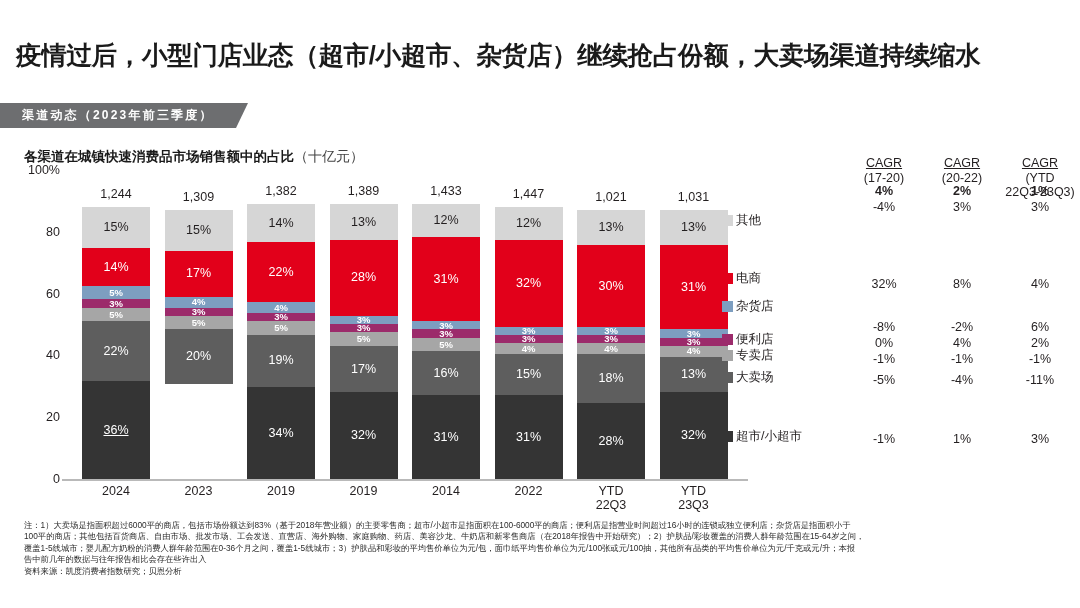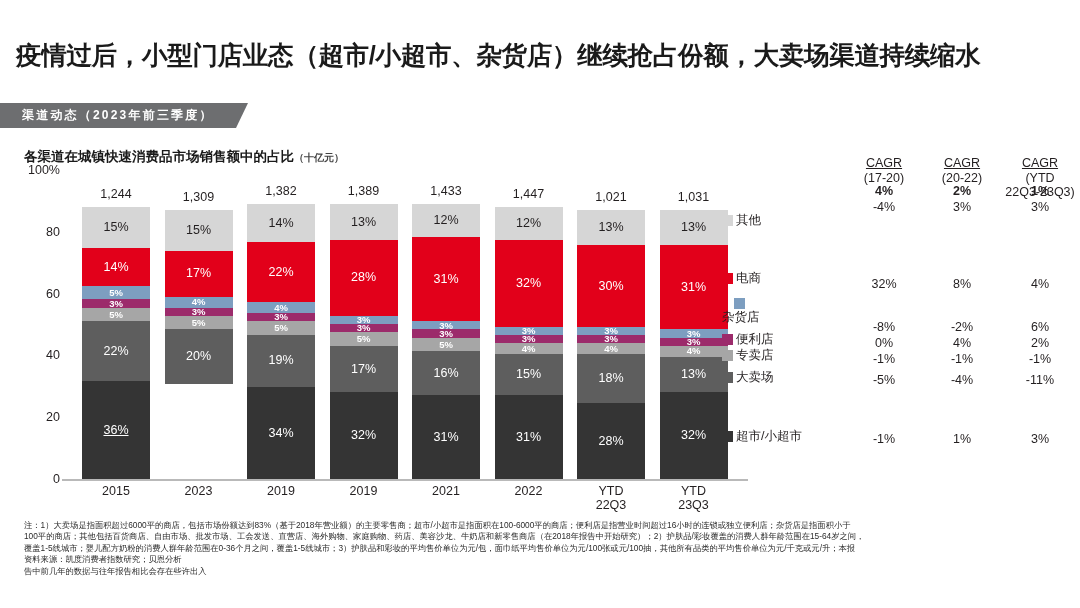--- a/index.html
+++ b/index.html
@@ -48,22 +48,22 @@
   }
   
   #chart-subtitle {
     position: absolute;
     left: 24px; top: 148px;
     font-size: 13.5px;
     font-weight: bold;
     color: #1a1a1a;
   }
   #chart-subtitle .unit {
-    font-weight: bold;
-    font-size: 10px;
+    font-weight: normal;
+    font-size: 14px;
     color: #444;
   }
   
   #plot {
     position: absolute;
     left: 0px; top: 170px;
     width: 760px; height: 320px;
   }
   .y-axis-label {
     position: absolute;
@@ -217,21 +217,21 @@
         <div class="seg small" style="top: 115.88px; height: 13.6px; background: rgb(125, 158, 192);">
           <span style="color: rgb(255, 255, 255);">5%</span>
         </div>
         <div class="seg" style="top: 77.8px; height: 38.08px; background: rgb(226, 0, 26);">
           <span style="color: rgb(255, 255, 255);">14%</span>
         </div>
         <div class="seg" style="top: 37px; height: 40.8px; background: rgb(214, 214, 214);">
           <span style="color: rgb(35, 31, 32);">15%</span>
         </div>
         <div class="bar-total" style="top: 17px;">1,244</div>
-        <div class="x-label">2015</div>
+        <div class="x-label">2024</div>
       </div>
       <div class="bar-col" style="left: 164.5px; top: 0px; height: 309px;">
         <div class="seg" style="top: 159.4px; height: 54.4px; background: rgb(94, 94, 94);">
           <span style="color: rgb(255, 255, 255);">20%</span>
         </div>
         <div class="seg small" style="top: 145.8px; height: 13.6px; background: rgb(166, 166, 166);">
           <span style="color: rgb(255, 255, 255);">5%</span>
         </div>
         <div class="seg small" style="top: 137.64px; height: 8.16px; background: rgb(156, 43, 107);">
           <span style="color: rgb(255, 255, 255);">3%</span>
@@ -314,21 +314,21 @@
         <div class="seg small" style="top: 151.24px; height: 8.16px; background: rgb(125, 158, 192);">
           <span style="color: rgb(255, 255, 255);">3%</span>
         </div>
         <div class="seg" style="top: 66.92px; height: 84.32px; background: rgb(226, 0, 26);">
           <span style="color: rgb(255, 255, 255);">31%</span>
         </div>
         <div class="seg" style="top: 34.28px; height: 32.64px; background: rgb(214, 214, 214);">
           <span style="color: rgb(35, 31, 32);">12%</span>
         </div>
         <div class="bar-total" style="top: 14.28px;">1,433</div>
-        <div class="x-label">2021</div>
+        <div class="x-label">2014</div>
       </div>
       <div class="bar-col" style="left: 494.5px; top: 0px; height: 309px;">
         <div class="seg" style="top: 224.68px; height: 84.32px; background: rgb(52, 52, 52);">
           <span style="color: rgb(255, 255, 255);">31%</span>
         </div>
         <div class="seg" style="top: 183.88px; height: 40.8px; background: rgb(94, 94, 94);">
           <span style="color: rgb(255, 255, 255);">15%</span>
         </div>
         <div class="seg small" style="top: 173px; height: 10.88px; background: rgb(166, 166, 166);">
           <span style="color: rgb(255, 255, 255);">4%</span>
@@ -403,21 +403,21 @@
 
 <div id="legend">
     <div class="legend-item" style="top: 42px;">
       <span class="legend-swatch" style="background: rgb(214, 214, 214);"></span>
       <span class="legend-text">其他</span>
     </div>
     <div class="legend-item" style="top: 100px;">
       <span class="legend-swatch" style="background: rgb(226, 0, 26);"></span>
       <span class="legend-text">电商</span>
     </div>
-    <div class="legend-item" style="top: 128px; flex-direction: column;">
+    <div class="legend-item" style="top: 128px;">
       <span class="legend-swatch" style="background: rgb(125, 158, 192);"></span>
       <span class="legend-text">杂货店</span>
     </div>
     <div class="legend-item" style="top: 161px;">
       <span class="legend-swatch" style="background: rgb(156, 43, 107);"></span>
       <span class="legend-text">便利店</span>
     </div>
     <div class="legend-item" style="top: 177px;">
       <span class="legend-swatch" style="background: rgb(166, 166, 166);"></span>
       <span class="legend-text">专卖店</span>
@@ -459,15 +459,15 @@
     <div class="cagr-cell" style="left: 156px; top: 233px;">-11%</div>
     <div class="cagr-cell" style="left: 0px; top: 292px;">-1%</div>
     <div class="cagr-cell" style="left: 78px; top: 292px;">1%</div>
     <div class="cagr-cell" style="left: 156px; top: 292px;">3%</div>
   </div>
 
 <div id="footnotes">
     <p>注：1）大卖场是指面积超过6000平的商店，包括市场份额达到83%（基于2018年营业额）的主要零售商；超市/小超市是指面积在100-6000平的商店；便利店是指营业时间超过16小时的连锁或独立便利店；杂货店是指面积小于</p>
     <p>100平的商店；其他包括百货商店、自由市场、批发市场、工会发送、直营店、海外购物、家庭购物、药店、美容沙龙、牛奶店和新零售商店（在2018年报告中开始研究）；2）护肤品/彩妆覆盖的消费人群年龄范围在15-64岁之间，</p>
     <p>覆盖1-5线城市；婴儿配方奶粉的消费人群年龄范围在0-36个月之间，覆盖1-5线城市；3）护肤品和彩妆的平均售价单位为元/包，面巾纸平均售价单位为元/100张或元/100抽，其他所有品类的平均售价单位为元/千克或元/升；本报</p>
+    <p>告中前几年的数据与往年报告相比会存在些许出入</p>
     <p>资料来源：凯度消费者指数研究；贝恩分析</p>
-    <p>告中前几年的数据与往年报告相比会存在些许出入</p>
   </div>
 
 </body></html>

